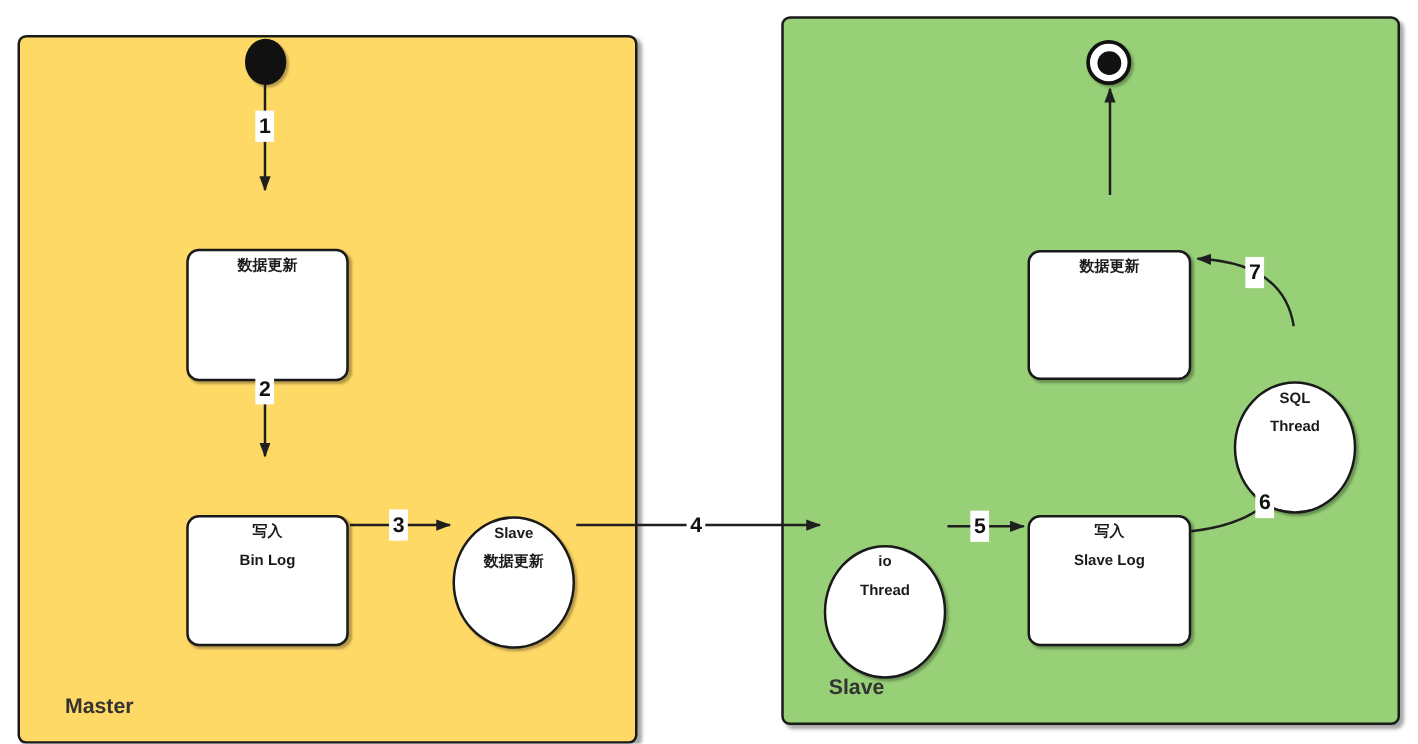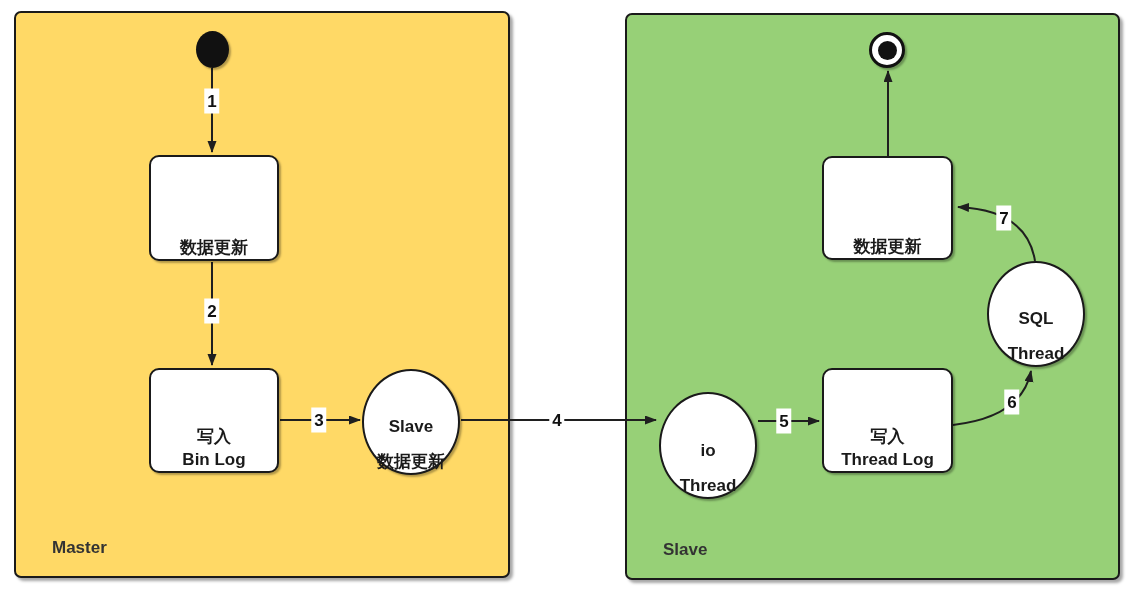--- a/index.html
+++ b/index.html
@@ -16,21 +16,21 @@
     overflow: hidden;
   }
   
   .container {
     position: absolute;
     border: 2px solid var(--stroke, #1a1a1a);
     border-radius: 7px;
     box-shadow: 3px 3px 3px rgba(0,0,0,0.35);
     box-sizing: border-box;
   }
-  .container.master { left: 14px; top: 11px; width: 496px; height: 567px; background: var(--master-fill, #FFD966); }
+  .container.master { left: 14px; top: 28px; width: 496px; height: 567px; background: var(--master-fill, #FFD966); }
   .container.slave  { left: 625px; top: 13px; width: 495px; height: 567px; background: var(--slave-fill, #97D077); }
   .container-label {
     position: absolute;
     left: 36px;
     bottom: 18px;
     font-size: 17px;
     font-weight: bold;
     color: #333333;
   }
   
@@ -43,31 +43,32 @@
   }
   
   .node {
     position: absolute;
     box-sizing: border-box;
     background: var(--node-fill, #ffffff);
     border: 2px solid var(--stroke, #1a1a1a);
     display: flex;
     flex-direction: column;
     align-items: center;
-    justify-content: flex-end;
+    justify-content: flex-start;
     text-align: center;
-    font-size: 17px;
+    font-size: 12px;
     font-weight: bold;
     color: var(--text, #1a1a1a);
     line-height: 23px;
     z-index: 3;
     box-shadow: 2px 2px 2px rgba(0,0,0,0.3);
+    margin-top: 44px;
   }
   .node.box { border-radius: 10px; }
-  .node.circle { border-radius: 50%; gap: 12px; }
+  .node.circle { border-radius: 50%; }
   
   .start-node {
     position: absolute;
     left: 196px; top: 31px;
     width: 33px; height: 37px;
     background: #111111;
     border-radius: 50%;
     z-index: 3;
     box-shadow: 2px 2px 2px rgba(0,0,0,0.3);
   }
@@ -148,21 +149,21 @@
     <span>数据更新</span>
   </div>
 
   <div class="node circle" style="left:659px; top:392px; width:98px; height:107px;">
     <span>io</span>
     <span>Thread</span>
   </div>
 
   <div class="node box" style="left:822px; top:368px; width:131px; height:105px;">
     <span>写入</span>
-    <span>Thread Log</span>
+    <span>Slave Log</span>
   </div>
 
   <div class="node circle" style="left:987px; top:261px; width:98px; height:106px;">
     <span>SQL</span>
     <span>Thread</span>
   </div>
 
   <div class="node box" style="left:822px; top:156px; width:131px; height:104px;">
     <span>数据更新</span>
   </div>

